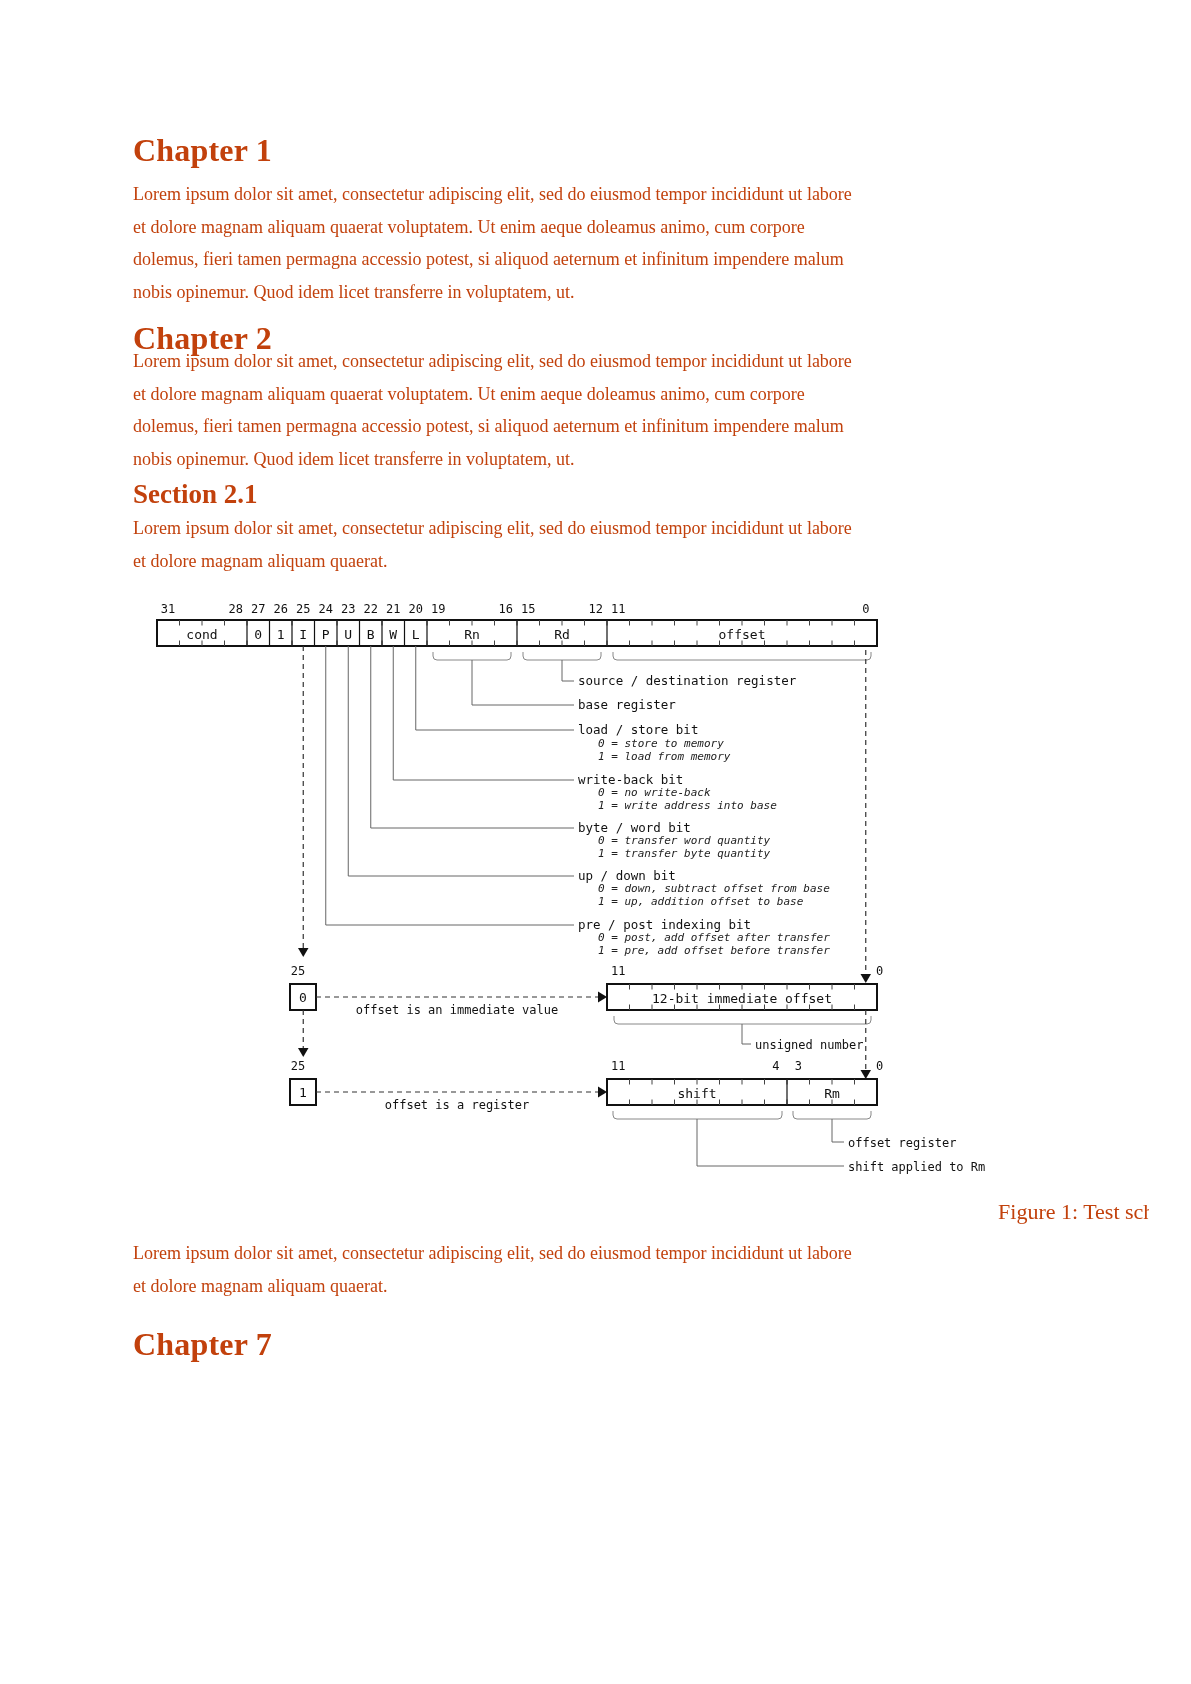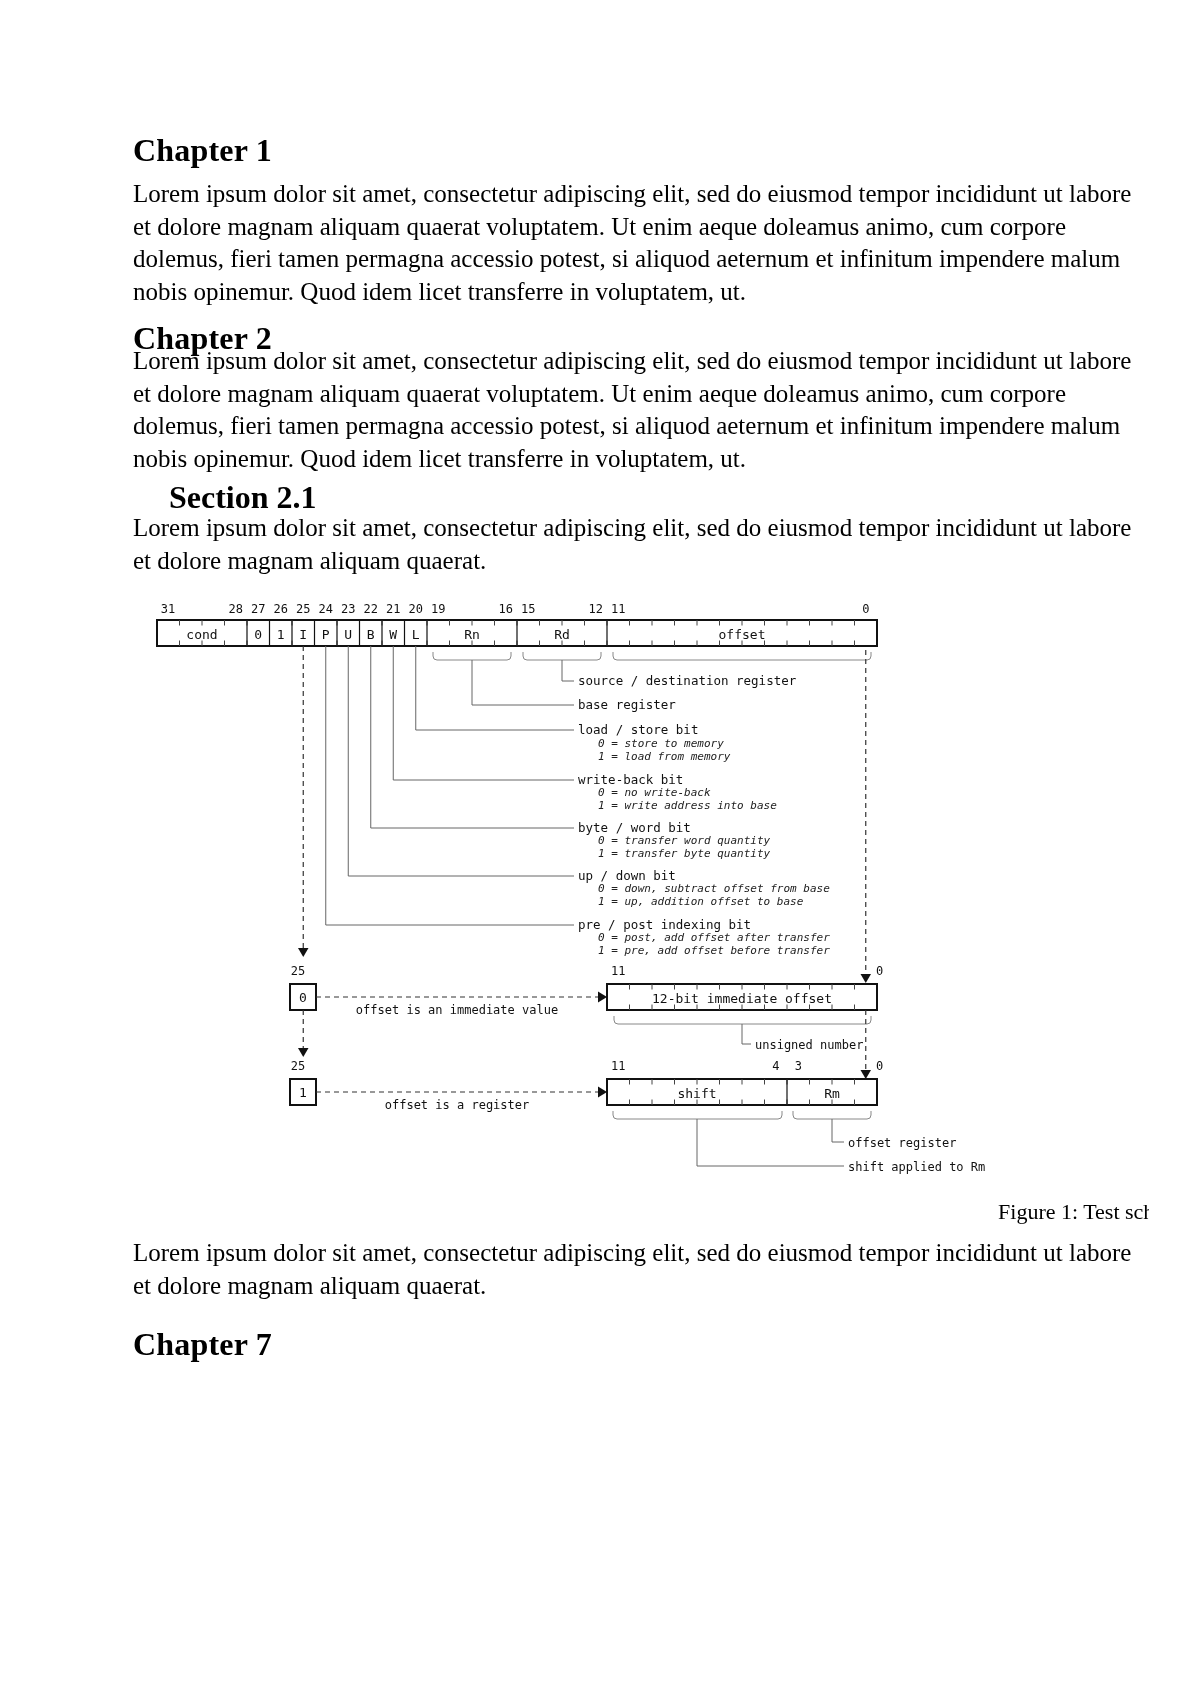--- a/index.html
+++ b/index.html
@@ -1,20 +1,20 @@
 <!DOCTYPE html>
 <html><head>
 <meta charset="utf-8">
 <style>
   html,body{margin:0;padding:0;background:#ffffff;}
   .page{position:relative;width:1149px;height:1684px;background:#ffffff;overflow:hidden;
-        font-family:"Liberation Serif","DejaVu Serif",serif;color:#000000;}
+        font-family:"Liberation Serif","DejaVu Serif",serif;color:#c2410c;}
   .h-chapter{position:absolute;left:133px;font-size:32px;font-weight:bold;letter-spacing:.2px;}
-  .h-section{position:absolute;left:133px;font-size:32px;font-weight:bold;margin-left:36px;}
-  .para{position:absolute;left:133px;font-size:25px;line-height:32.5px;}
+  .h-section{position:absolute;left:133px;font-size:27px;font-weight:bold;}
+  .para{position:absolute;left:133px;font-size:18px;line-height:32.5px;}
   .para div{white-space:nowrap;}
   .caption{position:absolute;left:0;width:1191px;text-align:right;font-size:22px;}
   svg text{font-family:"DejaVu Sans Mono","Liberation Mono",monospace;fill:#111;}
   .bitnum{font-size:12px;}
   .fieldlbl{font-size:13px;}
   .callout{font-size:12.5px;}
   .callsub{font-size:11px;font-style:italic;fill:#222;}
   .smallcap{font-size:12px;}
   .boxline{fill:none;stroke:#111;stroke-width:2;}
   .sep{stroke:#111;stroke-width:1.2;}

